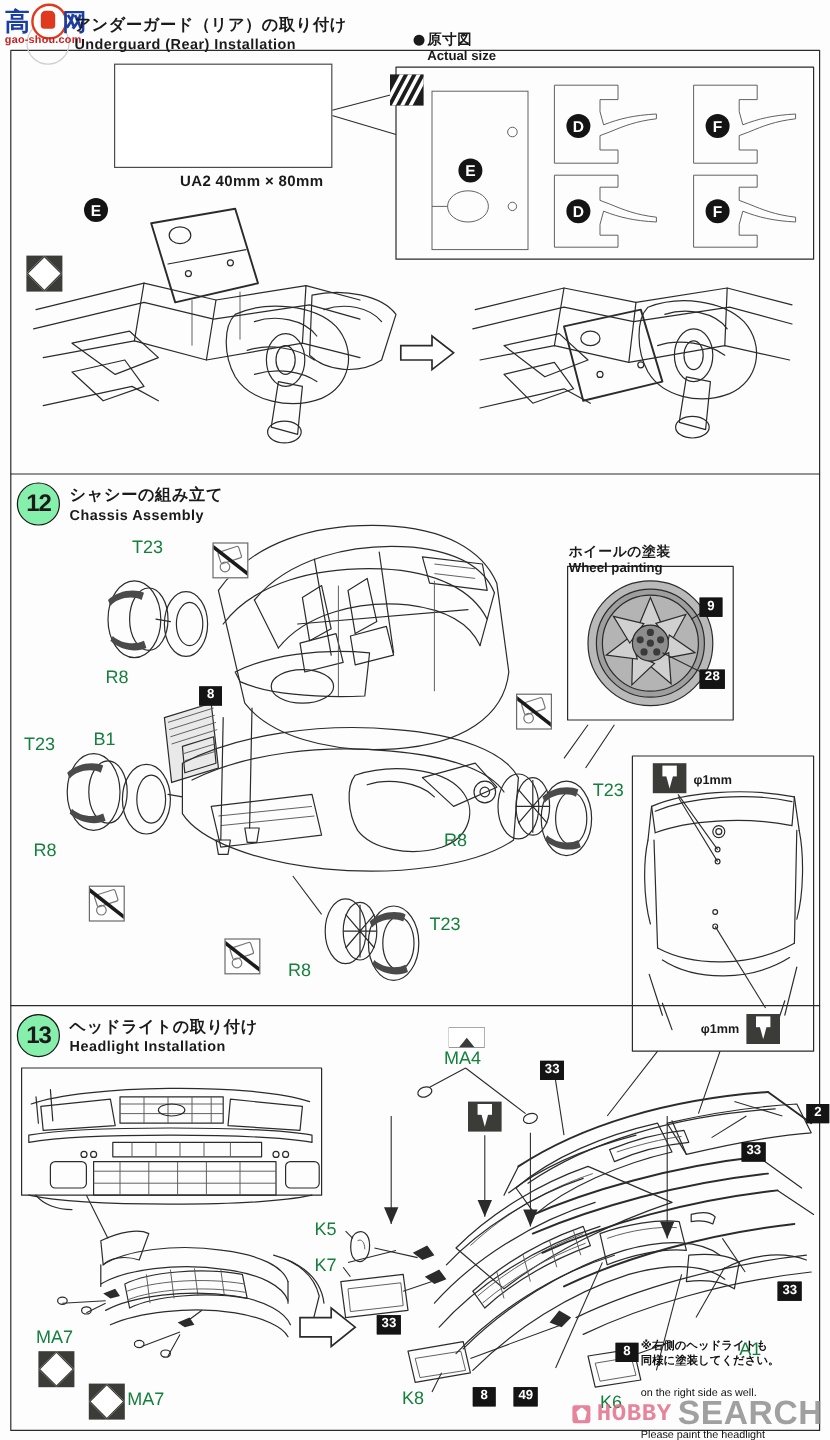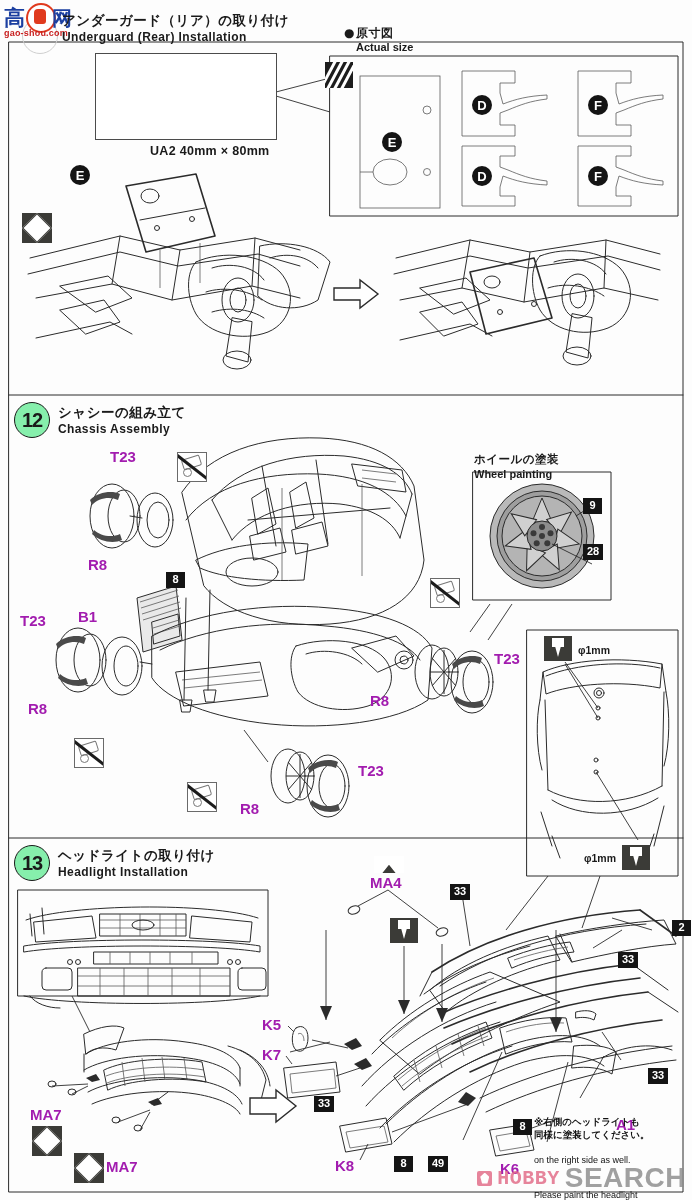--- a/index.html
+++ b/index.html
@@ -33,21 +33,21 @@
     font-family:"Liberation Sans",sans-serif;font-weight:700;font-size:13px;
   }
   
   .ptag{
     position:absolute;background:#141414;color:#fff;
     font-family:"Liberation Sans",sans-serif;font-weight:700;font-size:11px;
     padding:1px 3px 2px 3px;line-height:1;border:1px solid #141414;
     display:flex;align-items:center;justify-content:center;min-width:11px;
   }
   
-  .plab{position:absolute;font-family:"Liberation Sans",sans-serif;font-weight:700;font-size:15px;color:#a21caf;}
+  .plab{position:absolute;font-family:"Liberation Sans",sans-serif;font-weight:400;font-size:15px;color:#15803d;}
 
   
   .diamond-icn{position:absolute;width:30px;height:30px;background:#3b3b37;}
   .diamond-icn i{position:absolute;left:50%;top:50%;width:19px;height:19px;background:#fff;
       transform:translate(-50%,-50%) rotate(45deg);border:1px solid #3b3b37;display:block;}
   
   .chev-icn{position:absolute;width:30px;height:17px;background:#3b3b37;}
   .chev-icn i{position:absolute;left:0;top:0;width:100%;height:100%;display:block;
       background:#fff;
       clip-path:polygon(0 0,28% 0,50% 48%,72% 0,100% 0,100% 100%,0 100%);
@@ -610,21 +610,21 @@
     </div>
   <div class="noglue" style="left:430px;top:578px;">
     <span class="tube"></span>
       <span class="drop"></span>
       <span class="slash"></span>
     </div>
 
   <div class="abs jp" style="left:474px;top:452px;font-size:11.5px;">ホイールの塗装</div>
   <div class="abs en" style="left:474px;top:468px;font-size:11px;">Wheel painting</div>
   <div class="ptag" style="left:583px;top:498px;">9</div>
-  <div class="ptag" style="left:583px;top:544px;">28</div>
+  <div class="ptag" style="left:583px;top:558px;font-family:Liberation Mono, monospace;">28</div>
 
   <div class="drill" style="left:544px;top:636px;">
       <i class="bit"></i>
       <i class="tip"></i>
     </div>
   <div class="abs en" style="left:578px;top:644px;font-size:10.5px;">φ1mm</div>
   <div class="drill" style="left:622px;top:845px;">
       <i class="bit"></i>
       <i class="tip"></i>
     </div>

